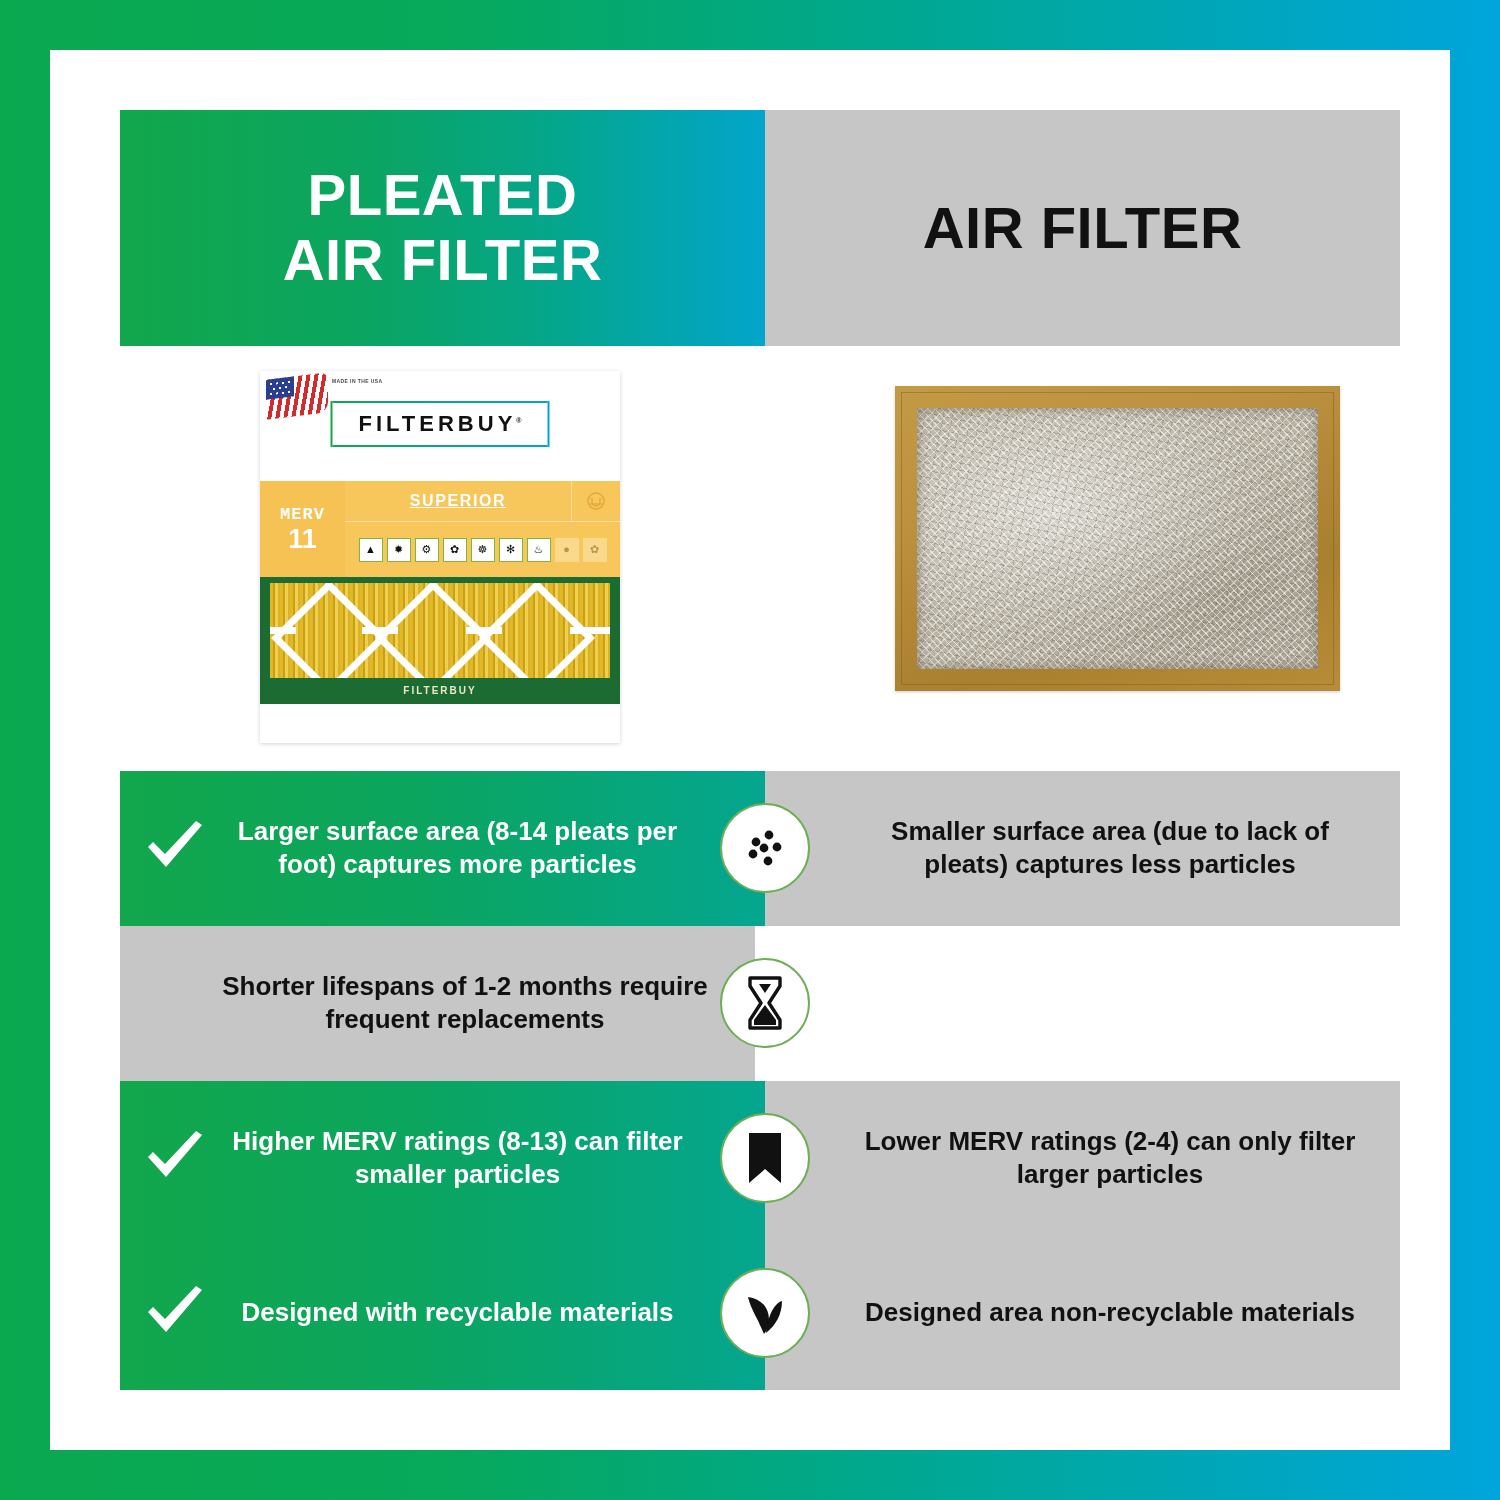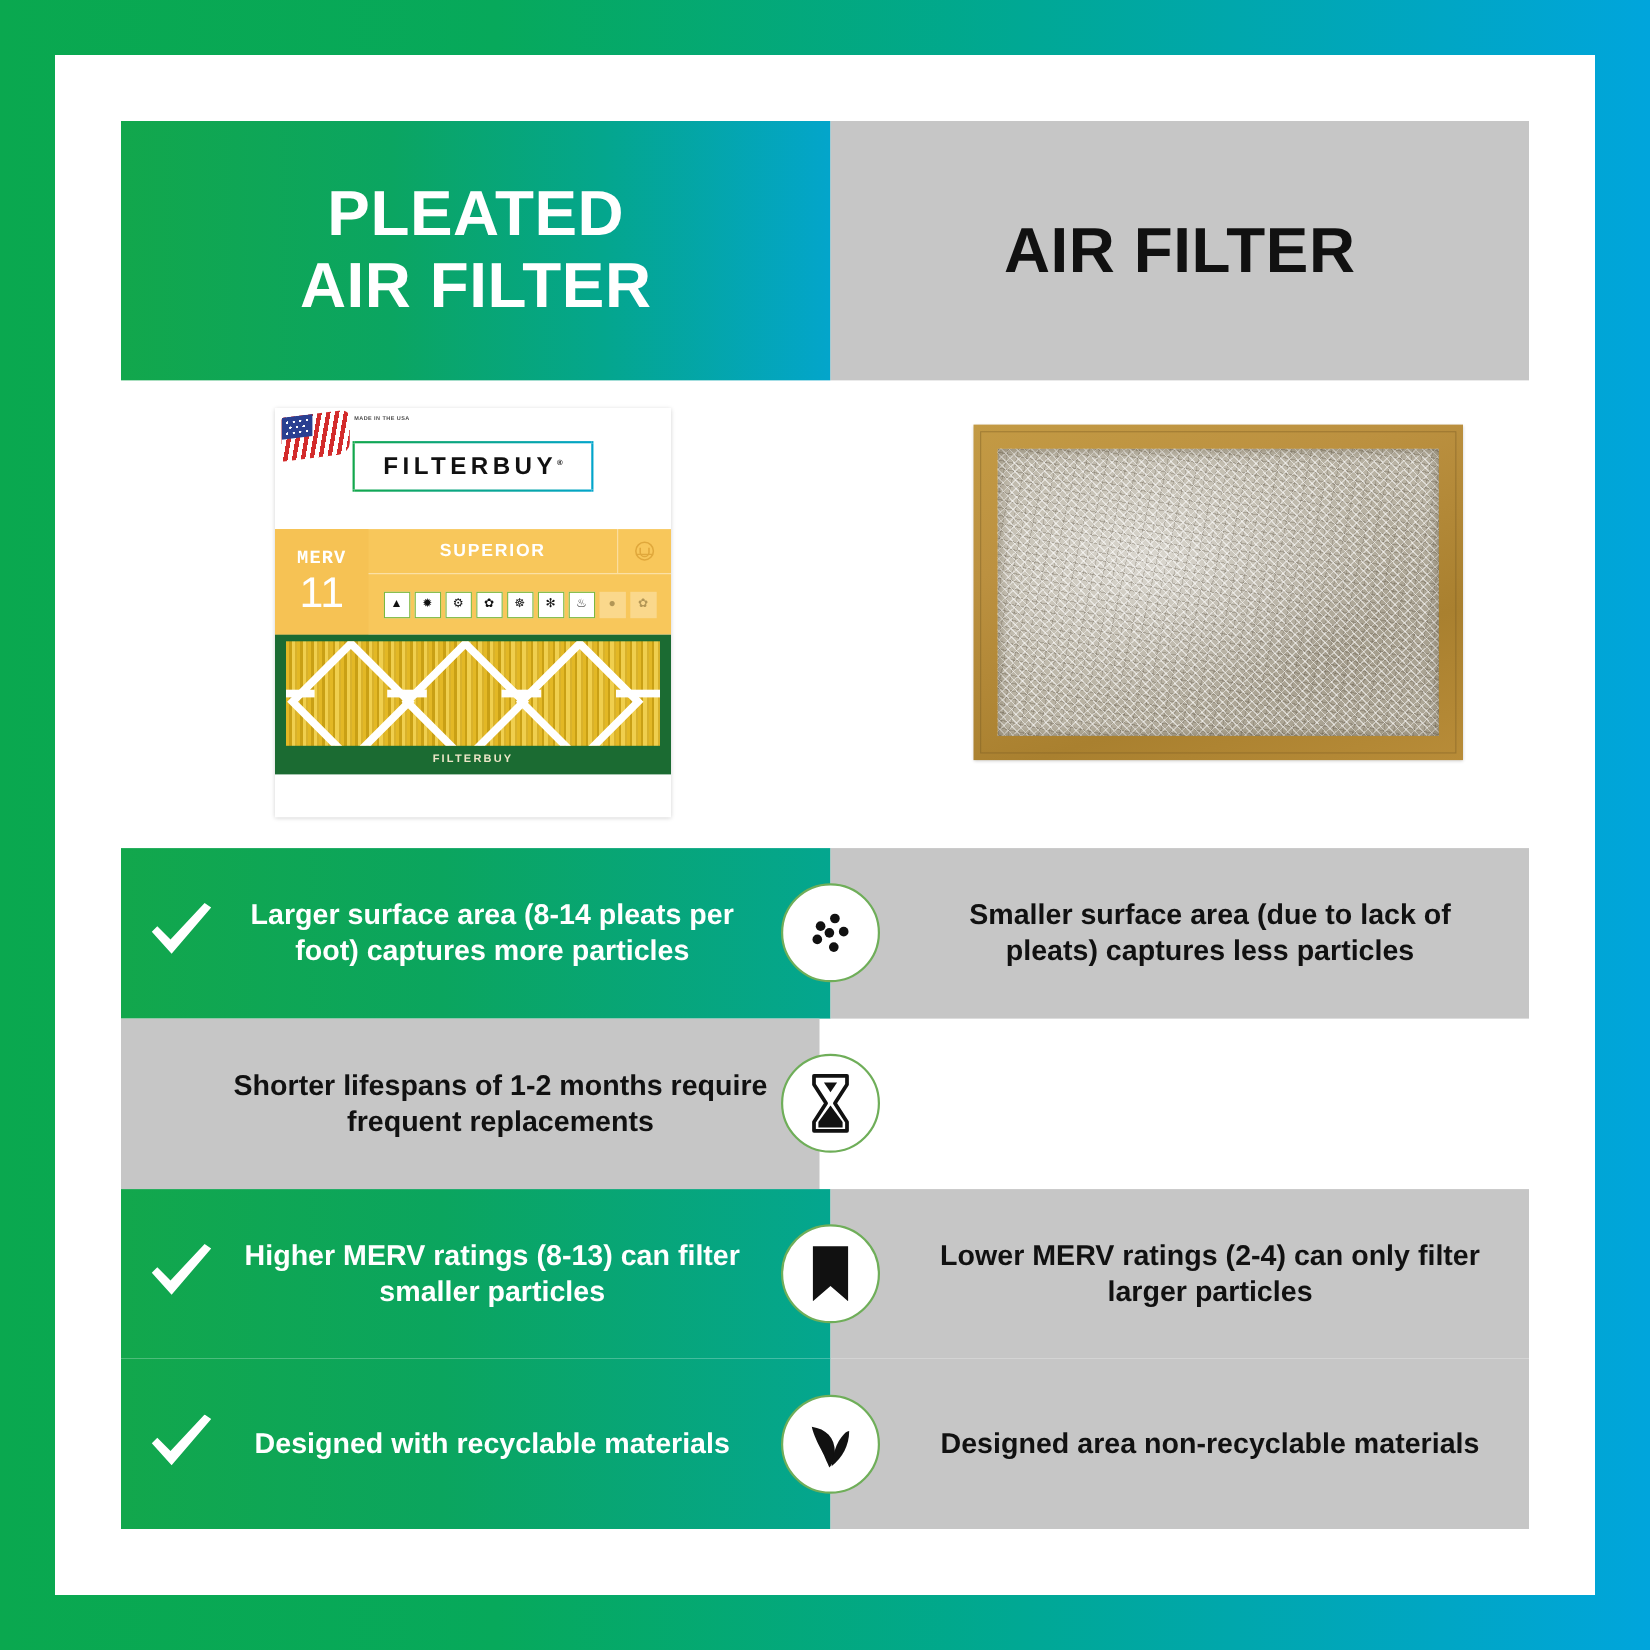--- a/index.html
+++ b/index.html
@@ -7,21 +7,21 @@
     width:1500px;height:1500px;
     background:linear-gradient(90deg,#0AA84F 0%,#07A95B 30%,#00A894 62%,#00A5DC 100%);
     font-family:"Liberation Sans", sans-serif;
     overflow:hidden;
   }
   .frame{
     position:absolute;left:50px;top:50px;width:1400px;height:1400px;
     background:#ffffff;
   }
   .inner{
-    position:absolute;left:60px;top:60px;width:1280px;height:1125px;
+    position:absolute;left:70px;top:60px;width:1280px;height:1125px;
   }
 
   
   .header{
     position:absolute;left:0;top:0;width:1280px;height:236px;
     display:flex;
   }
   .head-left{
     width:645px;height:100%;
     background:linear-gradient(90deg,#12A74C 0%,#0BA561 38%,#04A68D 68%,#03A5CB 100%);
@@ -113,29 +113,29 @@
   .band-sub{font-size:8px;font-weight:bold;letter-spacing:.35px;margin-top:3px;}
   .box-merv{
     position:relative;height:96px;background:#F8C75B;display:flex;
   }
   .merv-cell{
     width:85px;display:flex;flex-direction:column;
     align-items:center;justify-content:center;color:#fff;
     background:#F6C254;
   }
   .merv-label{font-size:17px;font-weight:bold;letter-spacing:1px;font-family:Liberation Mono, monospace;}
-  .merv-num{font-size:39px;font-weight:normal;line-height:1;margin-top:2px;}
+  .merv-num{font-size:27px;font-weight:bold;line-height:1;margin-top:2px;}
   .merv-right{flex:1;display:flex;flex-direction:column;}
   .sup-row{
     height:40px;display:flex;align-items:center;
     border-bottom:1px solid rgba(255,255,255,.45);
   }
   .sup-text{
     flex:1;text-align:center;color:#fff;font-size:16px;
-    font-weight:bold;letter-spacing:1.6px;
+    font-weight:bold;letter-spacing:1.6px;text-decoration:underline;
   }
   .ul-mark{
     width:48px;border-left:1px solid rgba(255,255,255,.45);
     height:100%;display:flex;align-items:center;justify-content:center;
     color:#E0A83C;font-size:19px;
   }
   .badges{flex:1;display:flex;align-items:center;justify-content:center;gap:4px;}
   .badge{
     width:22px;height:22px;background:#fff;border:1.4px solid #7CB83F;
     display:flex;align-items:center;justify-content:center;

